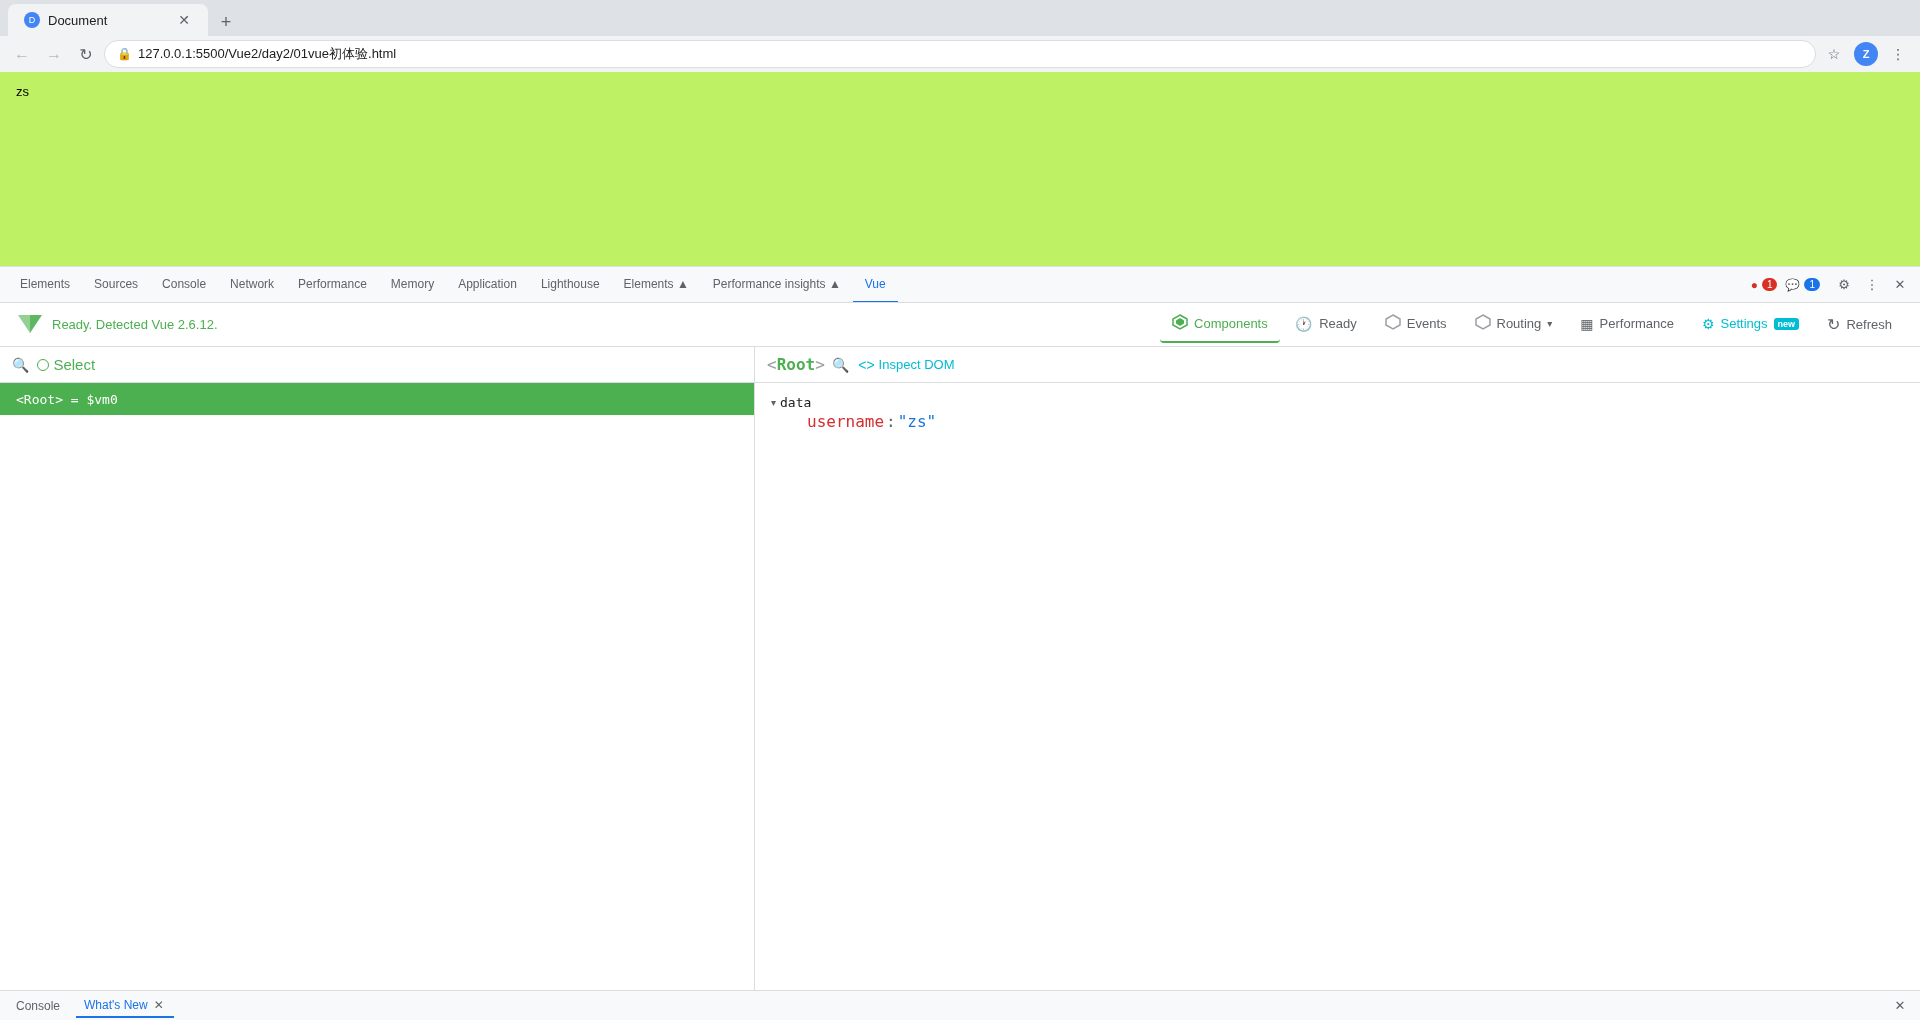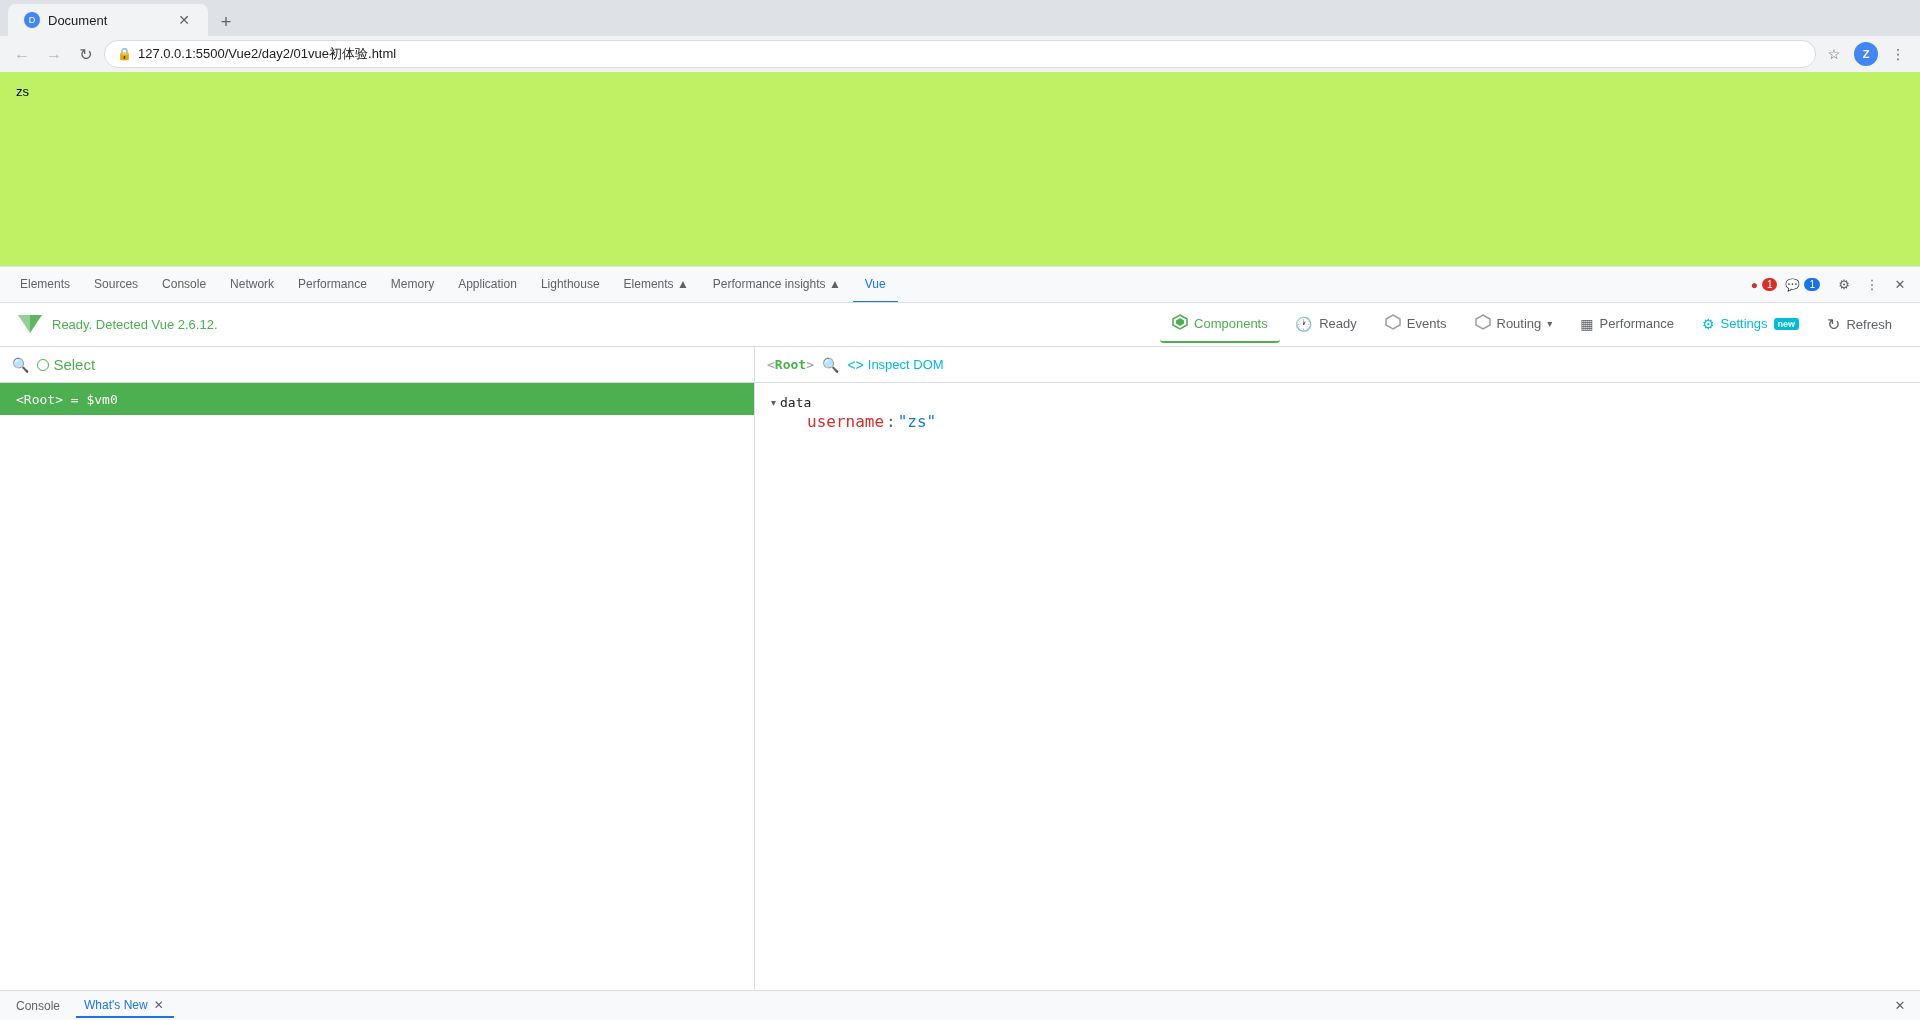--- a/index.html
+++ b/index.html
@@ -61,21 +61,21 @@
     .search-icon { color: #9aa0a6; font-size: 14px; }
     .select-btn { display: flex; align-items: center; gap: 4px; color: #4caf50; font-size: 15px; cursor: pointer; }
     .component-list { flex: 1; overflow-y: auto; }
     .component-item { display: flex; align-items: center; height: 32px; padding: 0 16px; cursor: pointer; }
     .component-item.selected { background: #4caf50; color: white; }
     .component-item .component-name { font-family: monospace; font-size: 13px; }
 
     
     .right-panel { flex: 1; display: flex; flex-direction: column; overflow: hidden; }
     .right-filter-bar { display: flex; align-items: center; height: 36px; padding: 0 12px; border-bottom: 1px solid #dadce0; gap: 8px; }
-    .root-label { font-family: monospace; font-size: 13px; color: #9aa0a6; }
+    .root-label { font-family: monospace; font-size: 16px; color: #9aa0a6; }
     .root-label strong { color: #4caf50; }
     .filter-inspected { flex: 1; border: none; outline: none; font-size: 13px; color: #202124; background: transparent; }
     .filter-inspected::placeholder { color: #9aa0a6; }
     .inspect-btn { display: flex; align-items: center; gap: 4px; color: #00bcd4; font-size: 13px; cursor: pointer; }
     .inspect-btn .inspect-icon { font-size: 14px; }
     .data-panel { flex: 1; overflow-y: auto; padding: 8px 0; }
     .data-section { padding: 4px 16px; }
     .data-toggle { display: flex; align-items: center; gap: 4px; cursor: pointer; }
     .triangle { color: #5f6368; font-size: 10px; }
     .data-key { font-family: monospace; font-size: 13px; color: #202124; }

